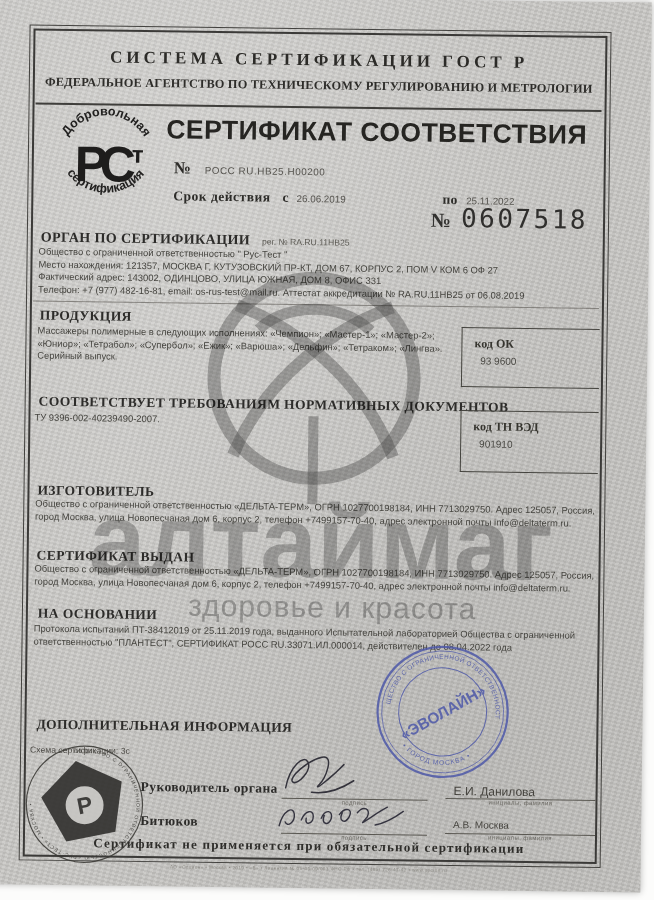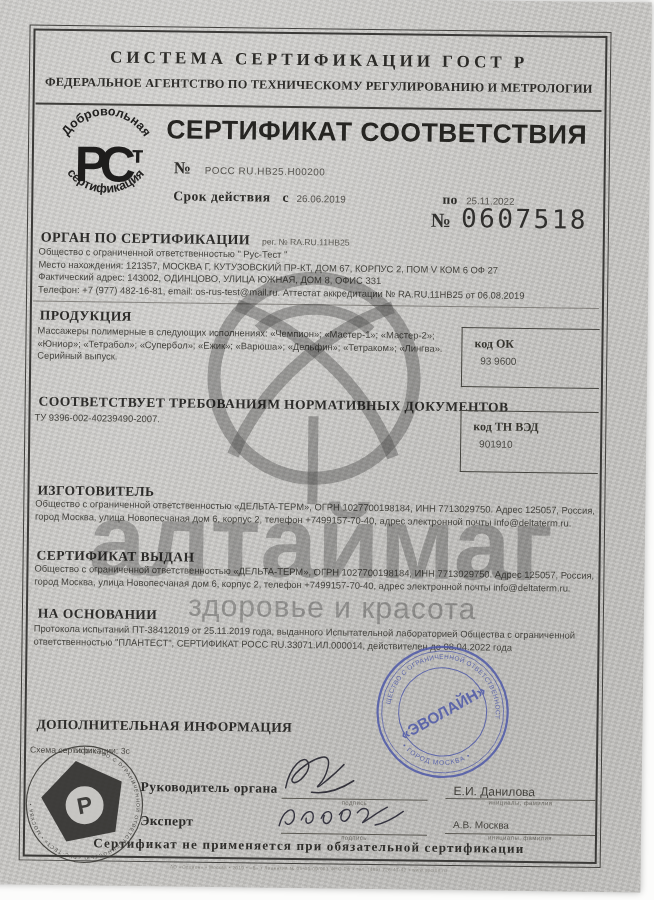--- a/index.html
+++ b/index.html
@@ -141,21 +141,21 @@
     <div class="abs sec-h" style="left:155px;top:783px;">Руководитель органа</div>
     <svg class="abs" style="left:292px;top:752px;" width="115" height="46" viewBox="0 0 115 46">
       <path d="M8,38 C12,16 26,4 30,12 C34,20 20,36 15,32 C10,28 30,10 44,7 C57,4 48,28 41,35 C36,40 48,32 58,22 L66,14 M34,42 C50,44 64,38 76,30" fill="none" stroke="#34333c" stroke-width="1.5" stroke-linecap="round"></path>
     </svg>
     <div class="abs sigline" style="left:296px;top:799px;width:146px;"></div>
     <div class="abs tinycap" style="left:296px;top:801px;width:146px;">подпись</div>
     <div class="abs san nowrap" style="left:468px;top:784px;font-size:12px;color:#46443f;">Е.И. Данилова</div>
     <div class="abs sigline" style="left:460px;top:797px;width:150px;"></div>
     <div class="abs tinycap" style="left:460px;top:799px;width:150px;">инициалы, фамилия</div>
 
-    <div class="abs sec-h" style="left:155px;top:817px;">Эксперт</div>
+    <div class="abs sec-h" style="left:155px;top:817px;">Битюков</div>
     <svg class="abs" style="left:290px;top:802px;" width="132" height="34" viewBox="0 0 132 34">
       <path d="M4,26 C8,10 18,6 19,14 C20,22 12,28 10,22 M26,20 C30,10 38,9 38,16 C38,24 29,26 31,18 M46,18 C50,8 58,10 56,18 C54,26 45,24 49,15 M64,14 C70,6 78,8 74,16 C70,24 63,21 67,12 M82,12 C88,4 96,8 92,16 L87,22 C94,18 104,10 112,6 M100,24 C110,22 120,16 128,10" fill="none" stroke="#353440" stroke-width="1.4" stroke-linecap="round"></path>
     </svg>
     <div class="abs sigline" style="left:296px;top:834px;width:146px;"></div>
     <div class="abs tinycap" style="left:296px;top:836px;width:146px;">подпись</div>
     <div class="abs san nowrap" style="left:468px;top:819px;font-size:10px;color:#46443f;">А.В. Москва</div>
     <div class="abs sigline" style="left:460px;top:832px;width:150px;"></div>
     <div class="abs tinycap" style="left:460px;top:834px;width:150px;">инициалы, фамилия</div>
 
     <div class="abs ser nowrap" style="left:41px;top:840px;width:566px;text-align:center;font-weight:bold;font-size:13px;letter-spacing:1.2px;color:#2f2e2b;">Сертификат не применяется при обязательной сертификации</div>

